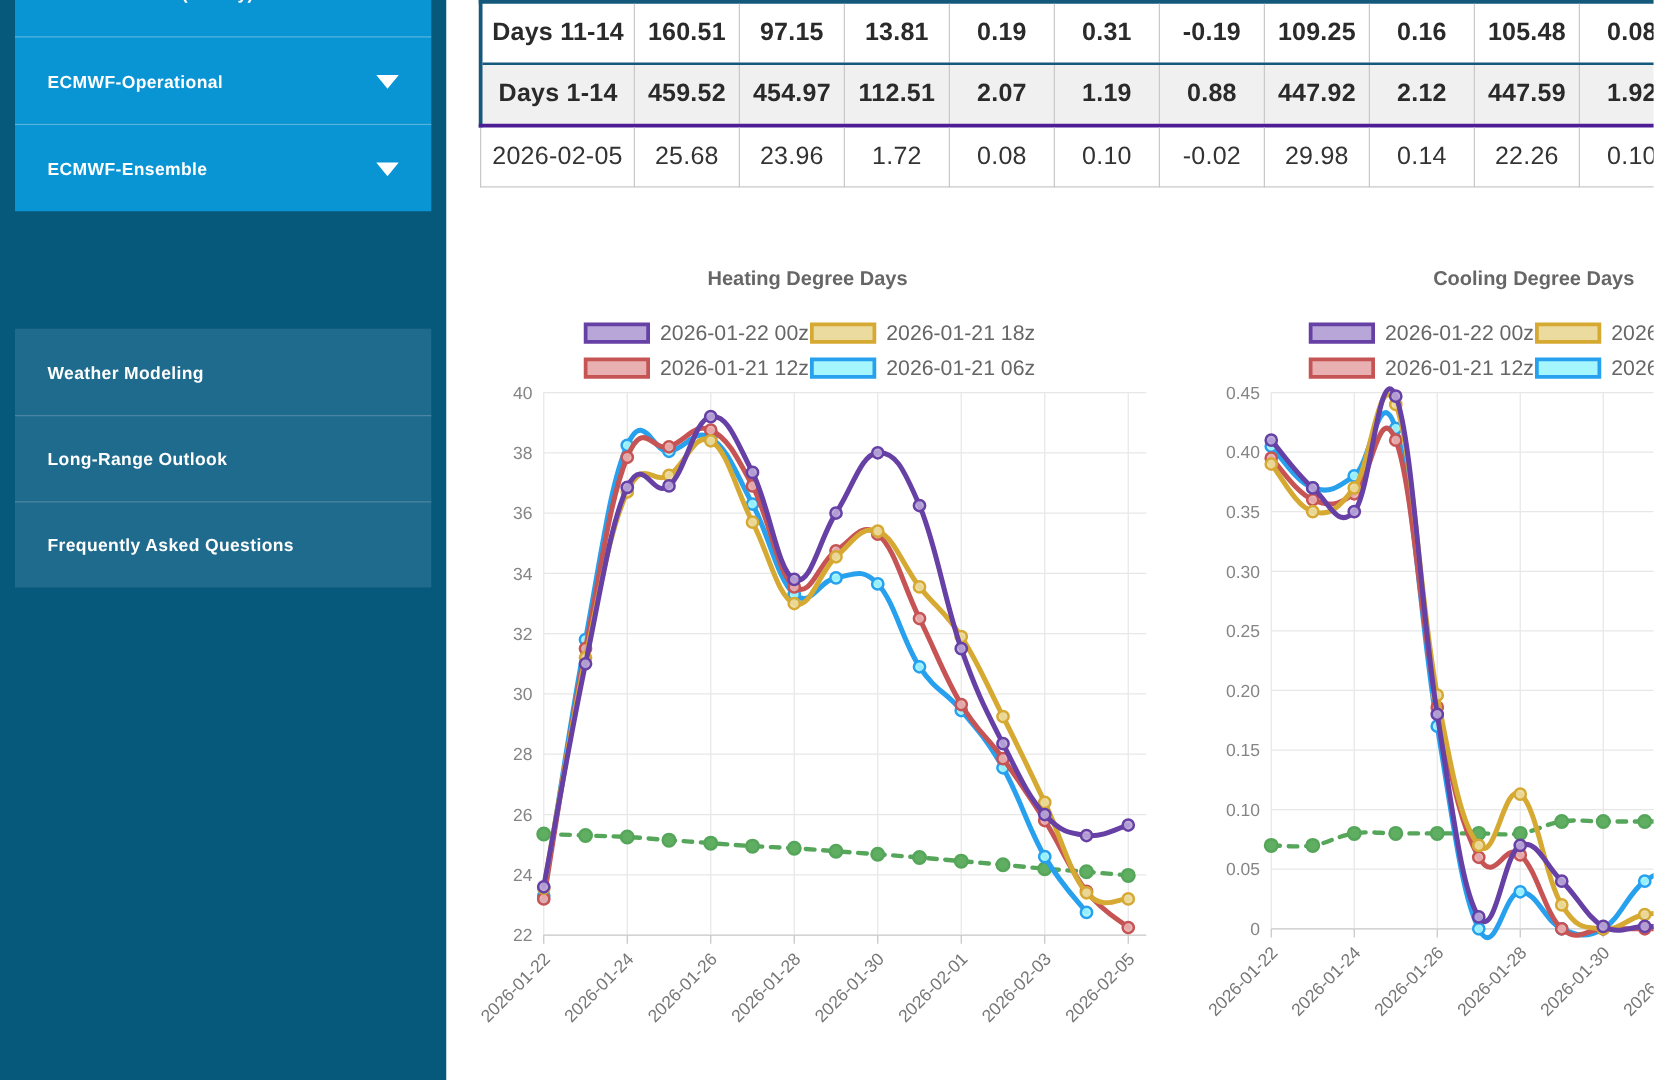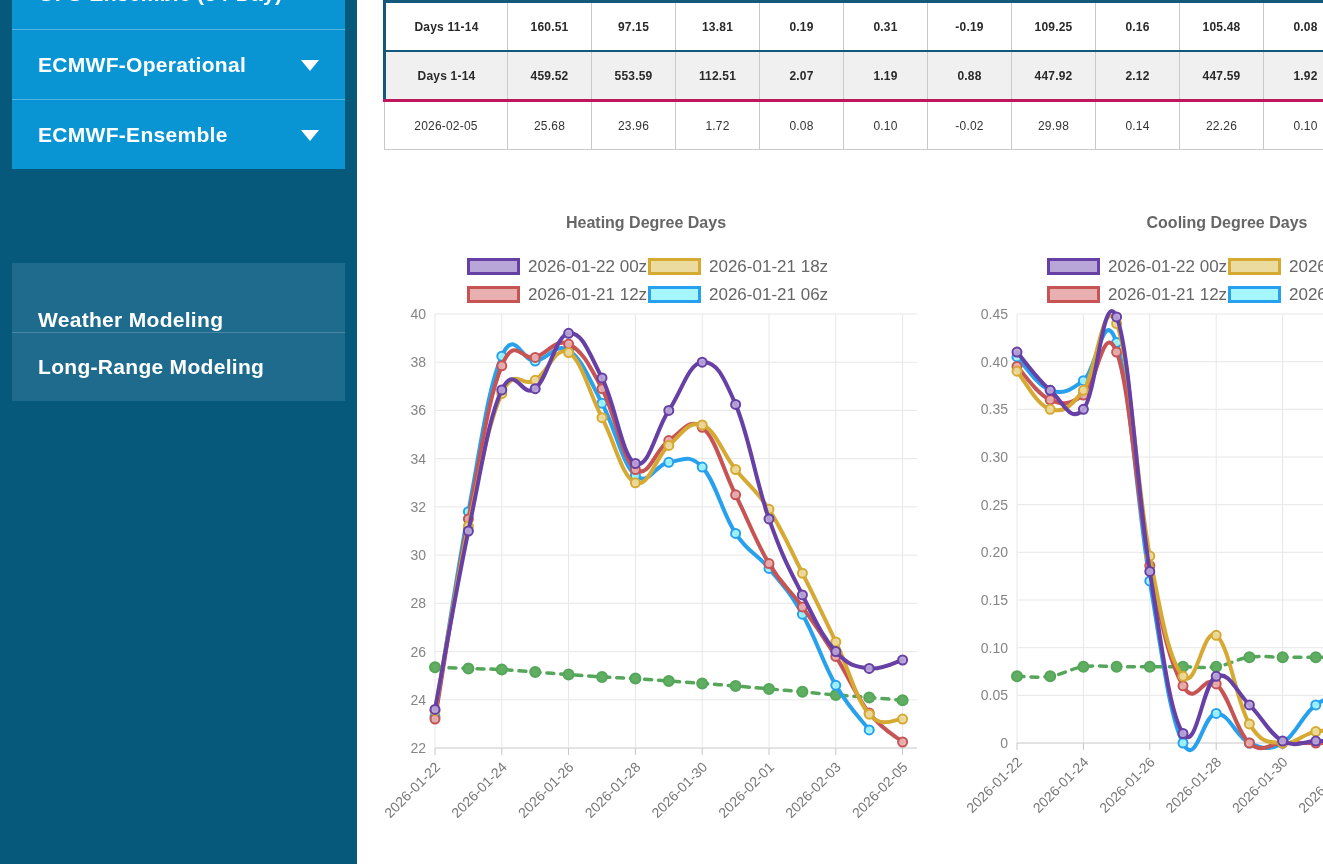--- a/index.html
+++ b/index.html
@@ -10,36 +10,36 @@
   .sidebar{position:absolute;left:0;top:0;width:357px;height:864px;background:#07597c;}
   .nav-group{position:absolute;left:12px;width:333px;}
   .nav-group-1{top:-41px;}
   .nav-group-2{top:263px;}
   .nav-item{position:relative;height:70px;display:flex;align-items:center;
             padding:0 28px 0 26px;box-sizing:border-box;cursor:pointer;}
   .nav-group-2 .nav-item{height:69px;}
   .nav-group-1 .nav-item{background:#0994d4;border-top:1px solid #55b6e1;}
   .nav-group-1 .nav-item:first-child{border-top:none;}
   .nav-group-2 .nav-item{background:#1e6b8d;border-top:1px solid #4d86a2;}
-  .nav-group-2 .nav-item:first-child{border-top:none;align-items:flex-end;}
-  .nav-label{color:#fff;font-size:21px;font-weight:bold;letter-spacing:.3px;white-space:nowrap;}
+  .nav-group-2 .nav-item:first-child{border-top:none;}
+  .nav-label{color:#fff;font-size:14px;font-weight:bold;letter-spacing:.3px;white-space:nowrap;}
   .caret{position:absolute;right:26px;top:50%;margin-top:-5px;width:0;height:0;
          border-left:9px solid transparent;border-right:9px solid transparent;
          border-top:11px solid #fff;}
 
   
   .main{position:absolute;left:383px;top:0;width:940px;height:864px;}
 
   
   table.stats{border-collapse:collapse;table-layout:fixed;width:963px;}
   table.stats td{height:45px;text-align:center;vertical-align:middle;
                  border:1px solid #c9c9c9;background:#fff;color:#2a2a2a;
-                 font-size:12px;font-weight:bold;letter-spacing:.2px;}
+                 font-size:20px;font-weight:bold;letter-spacing:.2px;}
   tr.row-a td{border-top:3px solid #14597c;border-bottom:2px solid #14597c;}
-  tr.row-b td{border-bottom:3px solid #be185d;background:#f0f0f0;text-align:center;}
+  tr.row-b td{border-bottom:3px solid #4c1d95;background:#f0f0f0;text-align:center;}
   tr.row-a td:first-child, tr.row-b td:first-child{border-left:3px solid #14597c;}
   tr.row-c td{font-weight:normal;color:#333;}
   td.hl{background:#4b72b8;color:#fff;}
 
   .chart-block{position:absolute;top:200px;}
   .chart-block svg{display:block;overflow:visible;}
 </style>
 </head>
 <body>
 
@@ -58,21 +58,24 @@
       <div class="nav-item">
         <span class="nav-label">ECMWF-Ensemble</span>
         <span class="caret"></span>
       </div>
     </nav>
     <nav class="nav-group nav-group-2">
       <div class="nav-item">
         <span class="nav-label">Weather Modeling</span>
       </div>
       <div class="nav-item">
-        <span class="nav-label">Long-Range Modeling</span>
+        <span class="nav-label">Long-Range Outlook</span>
+      </div>
+      <div class="nav-item">
+        <span class="nav-label">Frequently Asked Questions</span>
       </div>
     </nav>
   </aside>
 
   <main class="main">
 
     <table class="stats">
       <colgroup>
         <col style="width:123px">
         <col style="width:84px">
@@ -96,21 +99,21 @@
           <td>0.31</td>
           <td>-0.19</td>
           <td>109.25</td>
           <td>0.16</td>
           <td>105.48</td>
           <td>0.08</td>
         </tr>
         <tr class="row-b">
           <td>Days 1-14</td>
           <td>459.52</td>
-          <td>553.59</td>
+          <td>454.97</td>
           <td class="hl">112.51</td>
           <td>2.07</td>
           <td>1.19</td>
           <td>0.88</td>
           <td>447.92</td>
           <td>2.12</td>
           <td>447.59</td>
           <td>1.92</td>
         </tr>
         <tr class="row-c">

